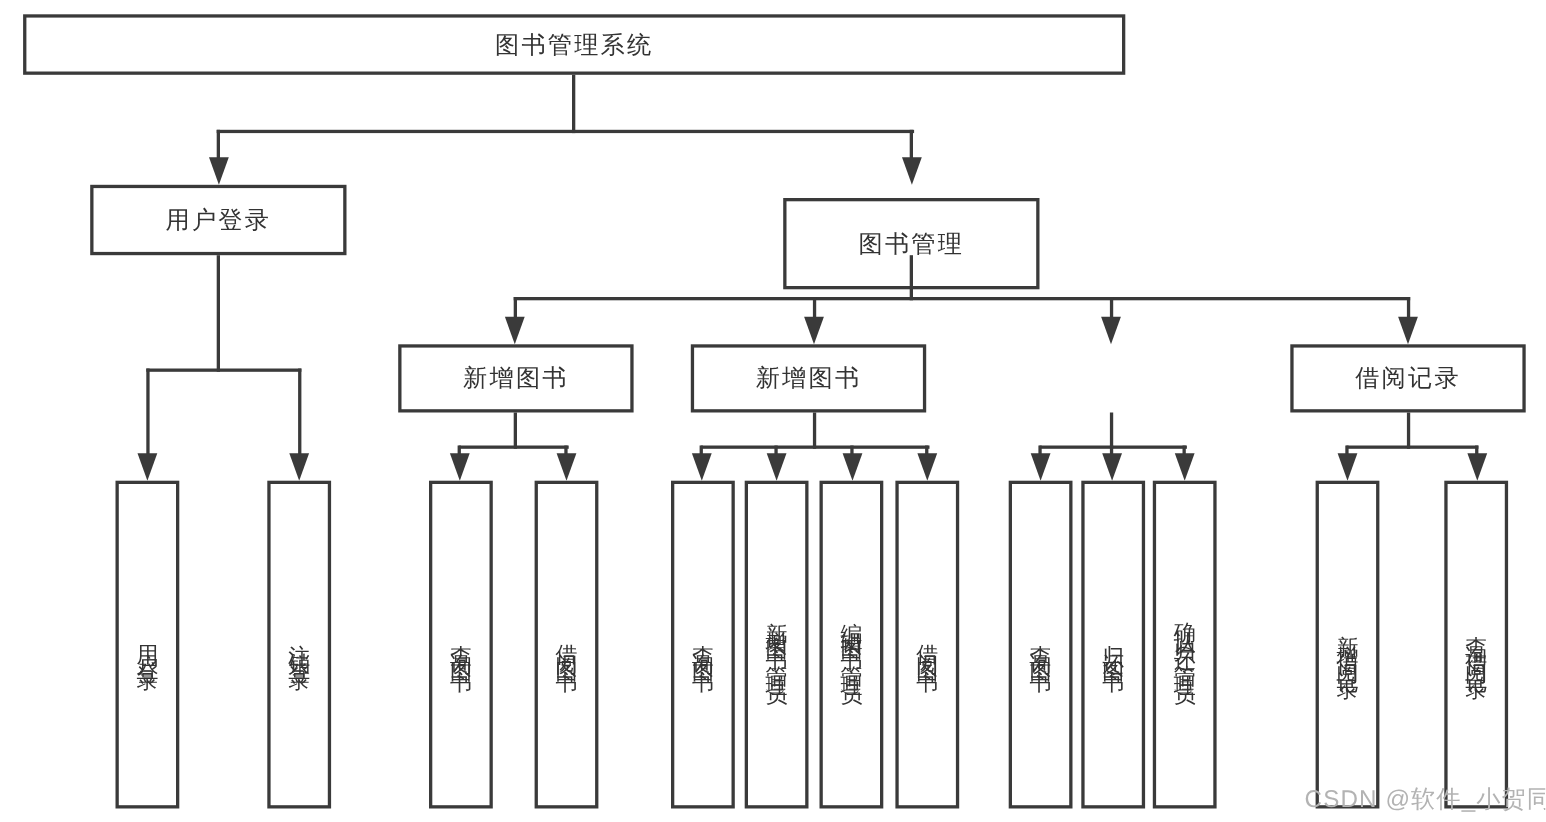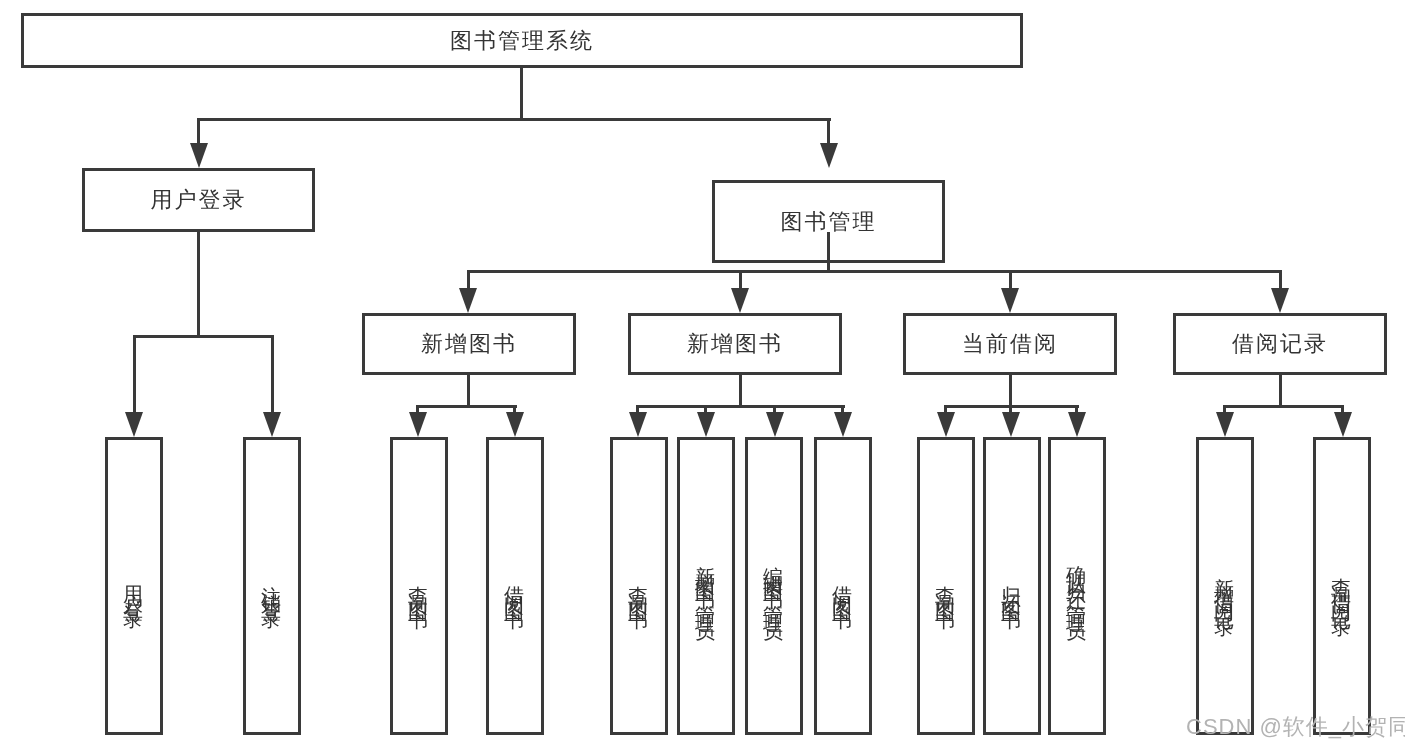--- a/index.html
+++ b/index.html
@@ -81,21 +81,20 @@
   <div class="vline" style="left:739px; top:270px; height:22px;"></div>
   <div class="vline" style="left:1009px; top:270px; height:22px;"></div>
   <div class="vline" style="left:1279px; top:270px; height:22px;"></div>
   <div class="arrow" style="left:459px; top:288px;"></div>
   <div class="arrow" style="left:731px; top:288px;"></div>
   <div class="arrow" style="left:1001px; top:288px;"></div>
   <div class="arrow" style="left:1271px; top:288px;"></div>
 
   <div class="box" style="left:362px; top:313px; width:214px; height:62px;">新增图书</div>
   <div class="box" style="left:628px; top:313px; width:214px; height:62px;">新增图书</div>
-  <div class="box" style="left:903px; top:313px; width:214px; height:62px;">当前借阅</div>
   <div class="box" style="left:1173px; top:313px; width:214px; height:62px;">借阅记录</div>
 
   <div class="vline" style="left:467px; top:375px; height:33px;"></div>
   <div class="vline" style="left:739px; top:375px; height:33px;"></div>
   <div class="vline" style="left:1009px; top:375px; height:33px;"></div>
   <div class="vline" style="left:1279px; top:375px; height:33px;"></div>
 
   <div class="hline" style="left:417px; top:405px; width:100px;"></div>
   <div class="hline" style="left:637px; top:405px; width:208px;"></div>
   <div class="hline" style="left:945px; top:405px; width:134px;"></div>

